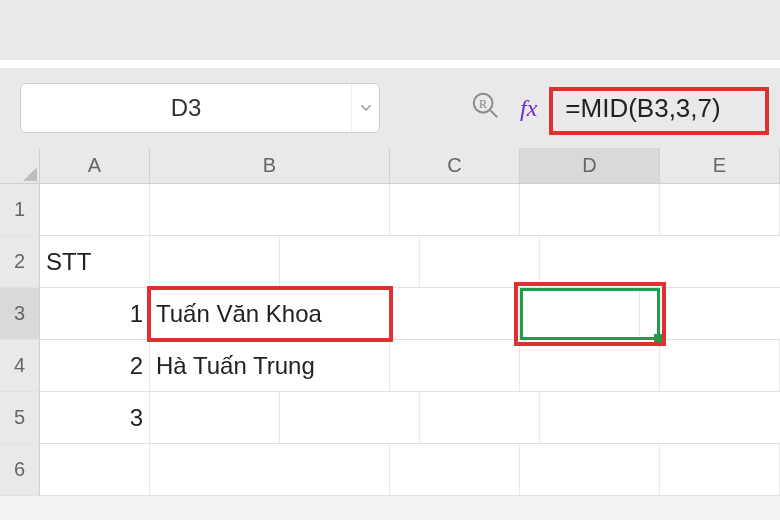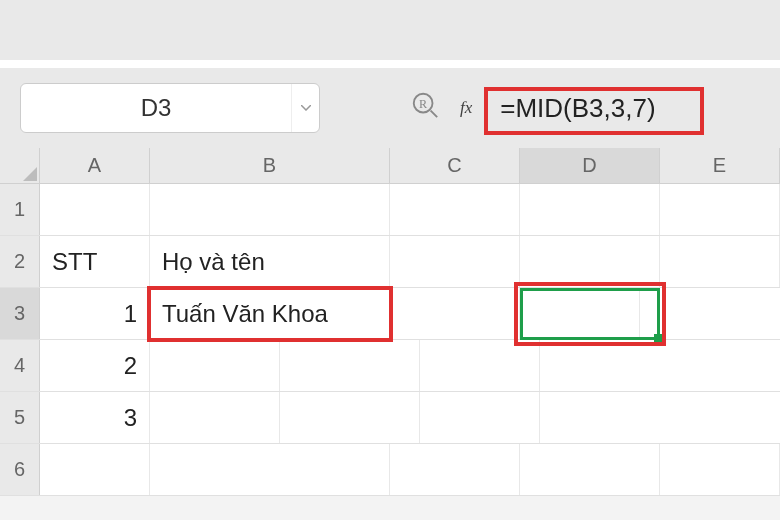--- a/index.html
+++ b/index.html
@@ -24,21 +24,21 @@
   }
   .formula-bar {
     background: #e9e9e9;
     height: 80px;
     display: flex;
     align-items: center;
     padding: 0 20px;
     position: relative;
   }
   .name-box {
-    width: 300px;
+    width: 360px;
     height: 50px;
     background: #ffffff;
     border: 1px solid #ccc;
     border-radius: 6px;
     display: flex;
     align-items: center;
     position: relative;
   }
   .name-box-text {
     flex: 1;
@@ -62,22 +62,22 @@
     gap: 20px;
     margin-left: 90px;
   }
   .icon-circle-r {
     width: 30px; height: 30px;
     stroke: #888; fill: none; stroke-width: 2;
   }
   .fx-italic {
     font-style: italic;
     font-family: "Times New Roman", serif;
-    font-size: 17px;
-    color: #404040;
+    font-size: 24px;
+    color: #6d28d9;
   }
   .formula-text-wrap {
     margin-left: 20px;
     position: relative;
   }
   .formula-text {
     font-size: 26px;
     color: #222;
     background: #e9e9e9;
     padding: 4px 8px;
@@ -129,21 +129,21 @@
   .row-header {
     width: 40px;
     background: #e9e9e9;
     border-right: 1px solid #d0d0d0;
     color: #666;
     font-size: 20px;
     display:flex; align-items:center; justify-content:center;
   }
   .cell {
     border-right: 1px solid #e8e8e8;
-    padding: 0 12px;
+    padding: 0 6px;
     display: flex;
     align-items: center;
     font-size: 24px;
     color: #222;
     position: relative;
     overflow: visible;
     white-space: nowrap;
   }
   .cell.right { justify-content: flex-end; }
   .active-cell {
@@ -210,37 +210,37 @@
     <div class="cell col-A"></div>
     <div class="cell col-B"></div>
     <div class="cell col-C"></div>
     <div class="cell col-D"></div>
     <div class="cell col-E"></div>
   </div>
 
   <div class="grid-row">
     <div class="row-header">2</div>
     <div class="cell col-A">STT</div>
-    <div class="cell col-B">Họ và tên</div>
     <div class="cell col-C"></div>
     <div class="cell col-D"></div>
     <div class="cell col-E"></div>
   </div>
 
   <div class="grid-row row3">
     <div class="row-header">3</div>
     <div class="cell col-A right">1</div>
     <div class="cell col-B">Tuấn Văn Khoa</div>
     <div class="cell col-C"></div>
     <div class="cell col-E"></div>
   </div>
 
   <div class="grid-row">
     <div class="row-header">4</div>
     <div class="cell col-A right">2</div>
+    <div class="cell col-B">Hà Tuấn Trung</div>
     <div class="cell col-C"></div>
     <div class="cell col-D"></div>
     <div class="cell col-E"></div>
   </div>
 
   <div class="grid-row">
     <div class="row-header">5</div>
     <div class="cell col-A right">3</div>
     <div class="cell col-C"></div>
     <div class="cell col-D"></div>

